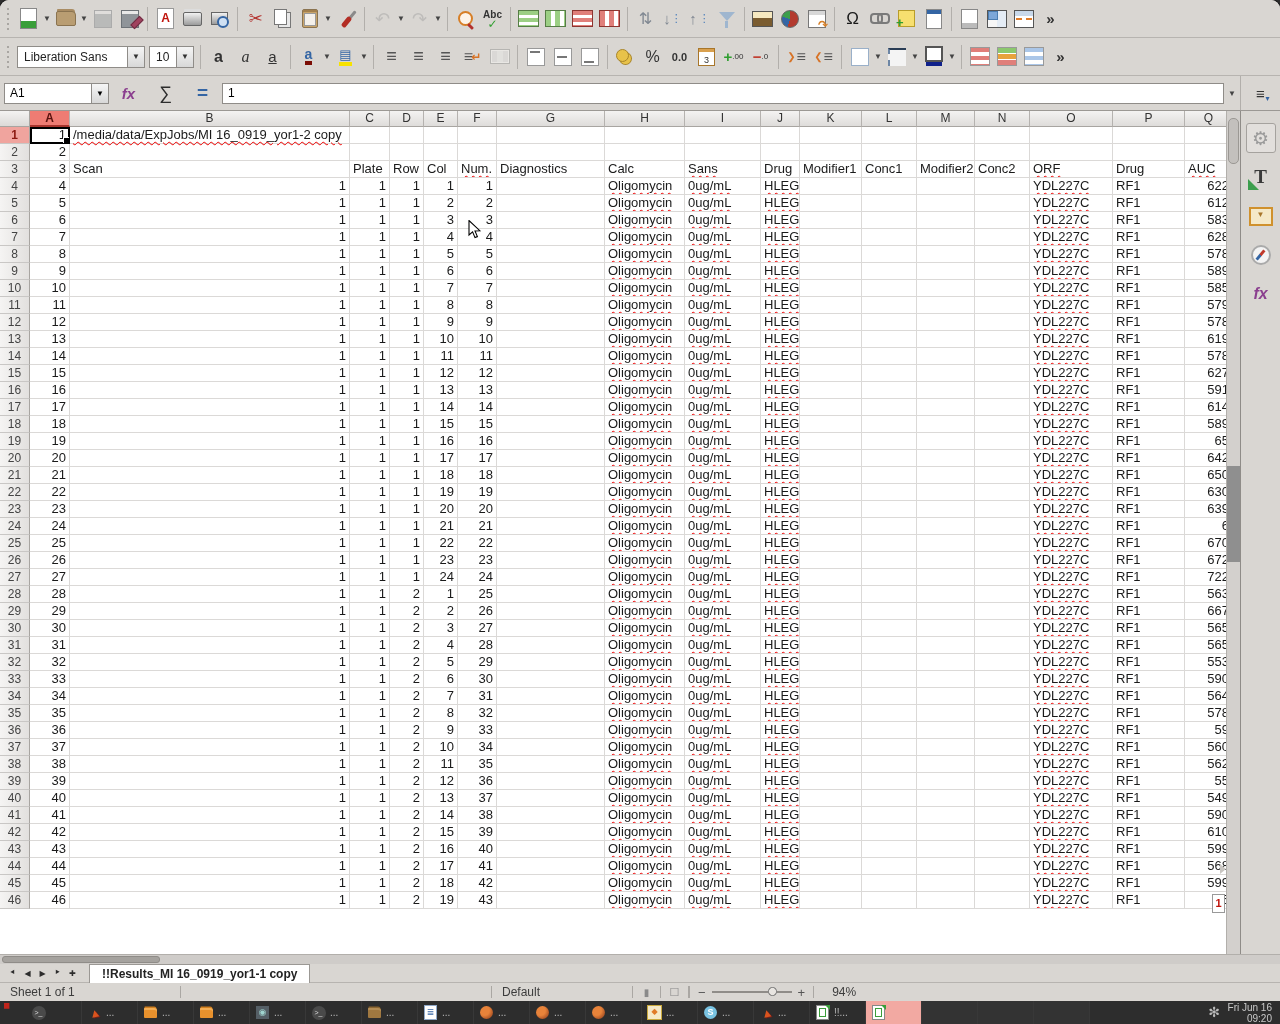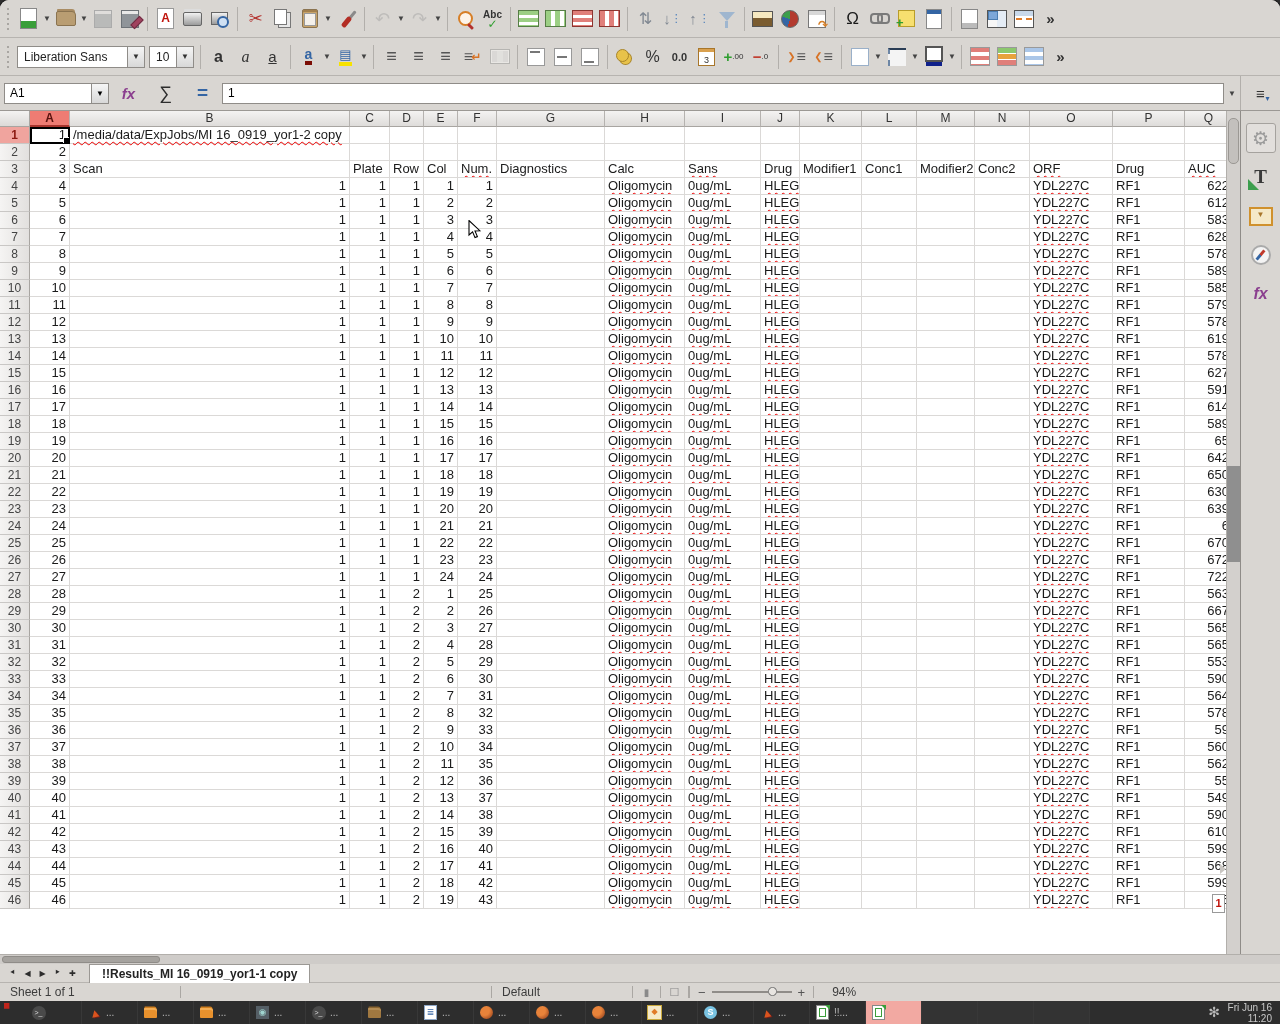--- a/index.html
+++ b/index.html
@@ -1502,21 +1502,21 @@
       <div class="tk-item active">
         <span class="tki ic-calc"></span>
         <span></span>
       </div>
       <div class="tk-item empty"></div>
       <div class="tk-item empty"></div>
       <div class="tk-item empty"></div>
       <div class="tk-clock">
         <span class="tki ic-xfce-logo"></span>
         <span class="txt">Fri Jun 16
-11:20</span>
+09:20</span>
       </div>
     </div>
 
   <svg class="cursor" width="14" height="20" viewBox="0 0 14 20">
     <path d="M1,0.5 L1,15 L4.6,11.8 L7,17.6 L9.4,16.6 L7,10.9 L11.8,10.7 Z" fill="#fff" stroke="#000" stroke-width="1.1"></path>
   </svg>
 
 </div>
 
 </body></html>

